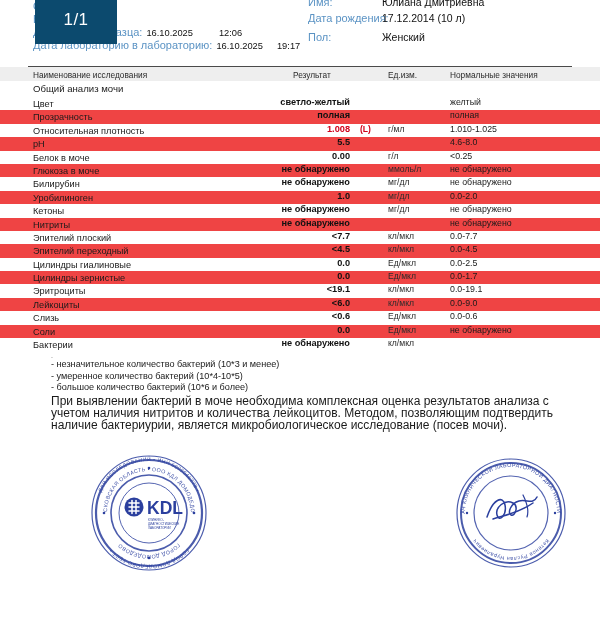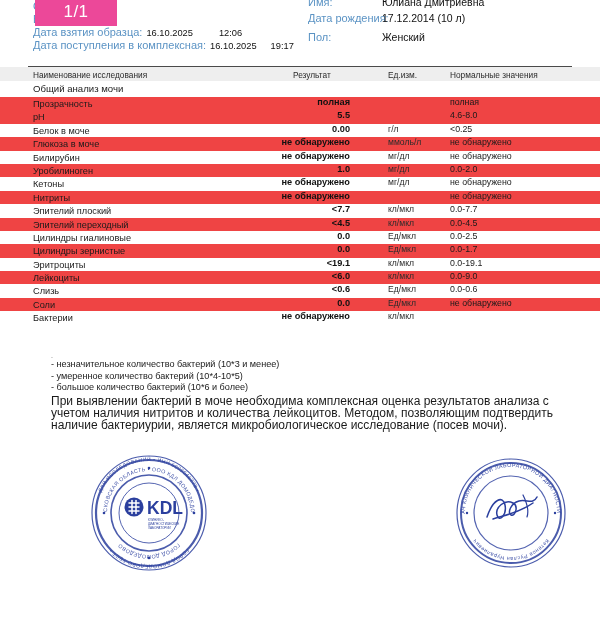--- a/index.html
+++ b/index.html
@@ -57,22 +57,22 @@
   .hdr-right .meta-row.first { height: 12px; }
   .hdr-right .meta-row.first .meta-value { position: relative; top: -4px; }
   .hdr-right .meta-row.first .meta-label { position: relative; top: -4px; }
 
   
   .page-badge {
     position: absolute;
     left: 35px;
     top: 0px;
     width: 82px;
-    height: 26px;
-    background: #ec4899;
+    height: 44px;
+    background: #0c4a6e;
     z-index: 5;
   }
   .page-badge span {
     position: absolute;
     left: 50%;
     top: 46%;
     transform: translate(-50%, -50%);
     color: #ffffff;
     font-size: 17px;
     font-weight: 400;
@@ -220,21 +220,21 @@
     <div class="meta-row">
       <span class="meta-label">Врач:</span>
       <span class="meta-value">не указан</span>
     </div>
     <div class="meta-row">
       <span class="meta-label">Дата взятия образца:</span>
       <span class="meta-value">16.10.2025</span>
       <span class="meta-value t">12:06</span>
     </div>
     <div class="meta-row">
-      <span class="meta-label">Дата поступления в комплексная:</span>
+      <span class="meta-label">Дата лабораторию в лабораторию:</span>
       <span class="meta-value">16.10.2025</span>
       <span class="meta-value t2">19:17</span>
     </div>
   </div>
 
   <div class="hdr-right">
     <div class="meta-row first">
       <span class="meta-label">Имя:</span>
       <span class="meta-value">Юлиана Дмитриевна</span>
     </div>
@@ -261,25 +261,38 @@
     <span class="cell c-res">Результат</span>
     <span class="cell c-unit">Ед.изм.</span>
     <span class="cell c-norm">Нормальные значения</span>
   </div>
 
   <div class="subtitle">
     <span>Общий анализ мочи</span>
   </div>
 
   <div class="rows" id="rows-container">
+      <div class="trow">
+        <span class="cell name">Цвет</span>
+        <span class="res">светло-желтый</span>
+        <span class="unit"></span>
+        <span class="norm">желтый</span>
+      </div>
       <div class="trow alt">
         <span class="cell name">Прозрачность</span>
         <span class="res">полная</span>
         <span class="unit"></span>
         <span class="norm">полная</span>
+      </div>
+      <div class="trow">
+        <span class="cell name">Относительная плотность</span>
+        <span class="res abn">1.008</span>
+        <span class="flag">(L)</span>
+        <span class="unit">г/мл</span>
+        <span class="norm">1.010-1.025</span>
       </div>
       <div class="trow alt">
         <span class="cell name">pH</span>
         <span class="res">5.5</span>
         <span class="unit"></span>
         <span class="norm">4.6-8.0</span>
       </div>
       <div class="trow">
         <span class="cell name">Белок в моче</span>
         <span class="res">0.00</span>

